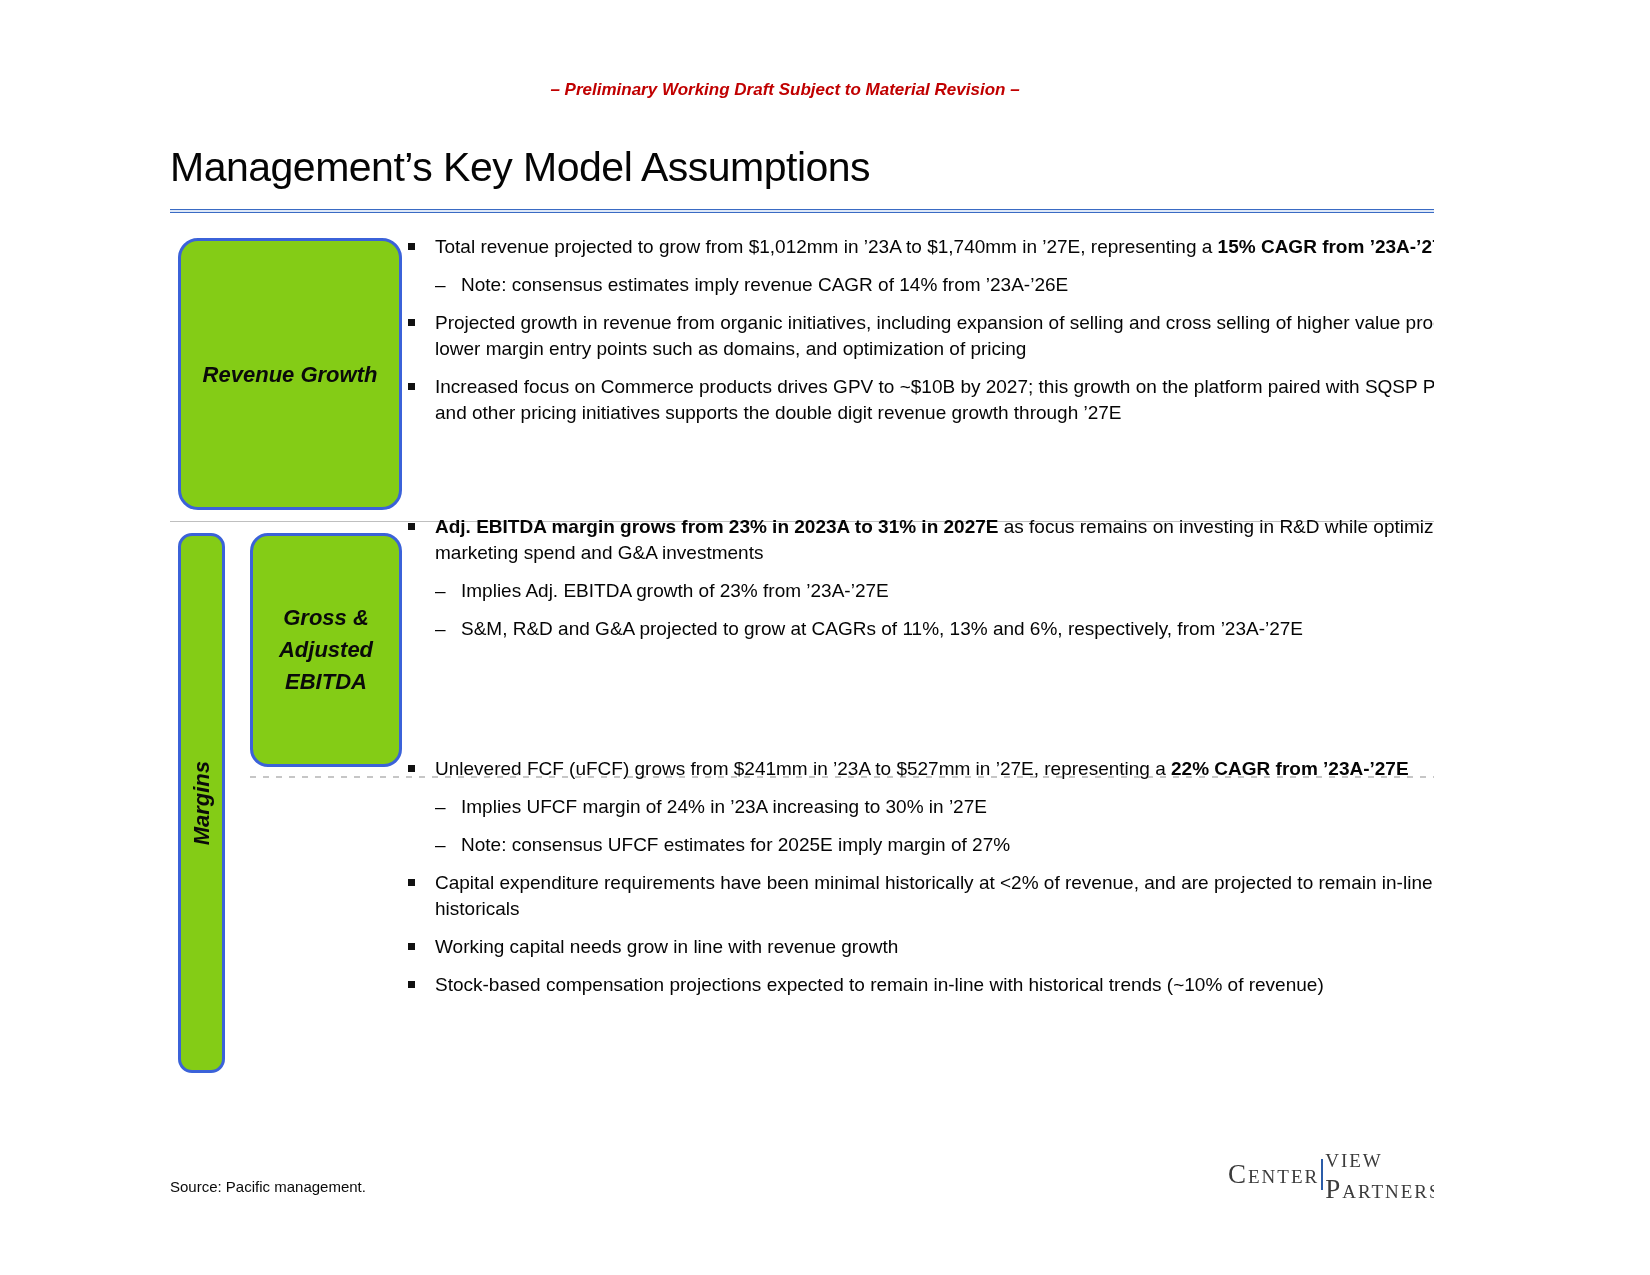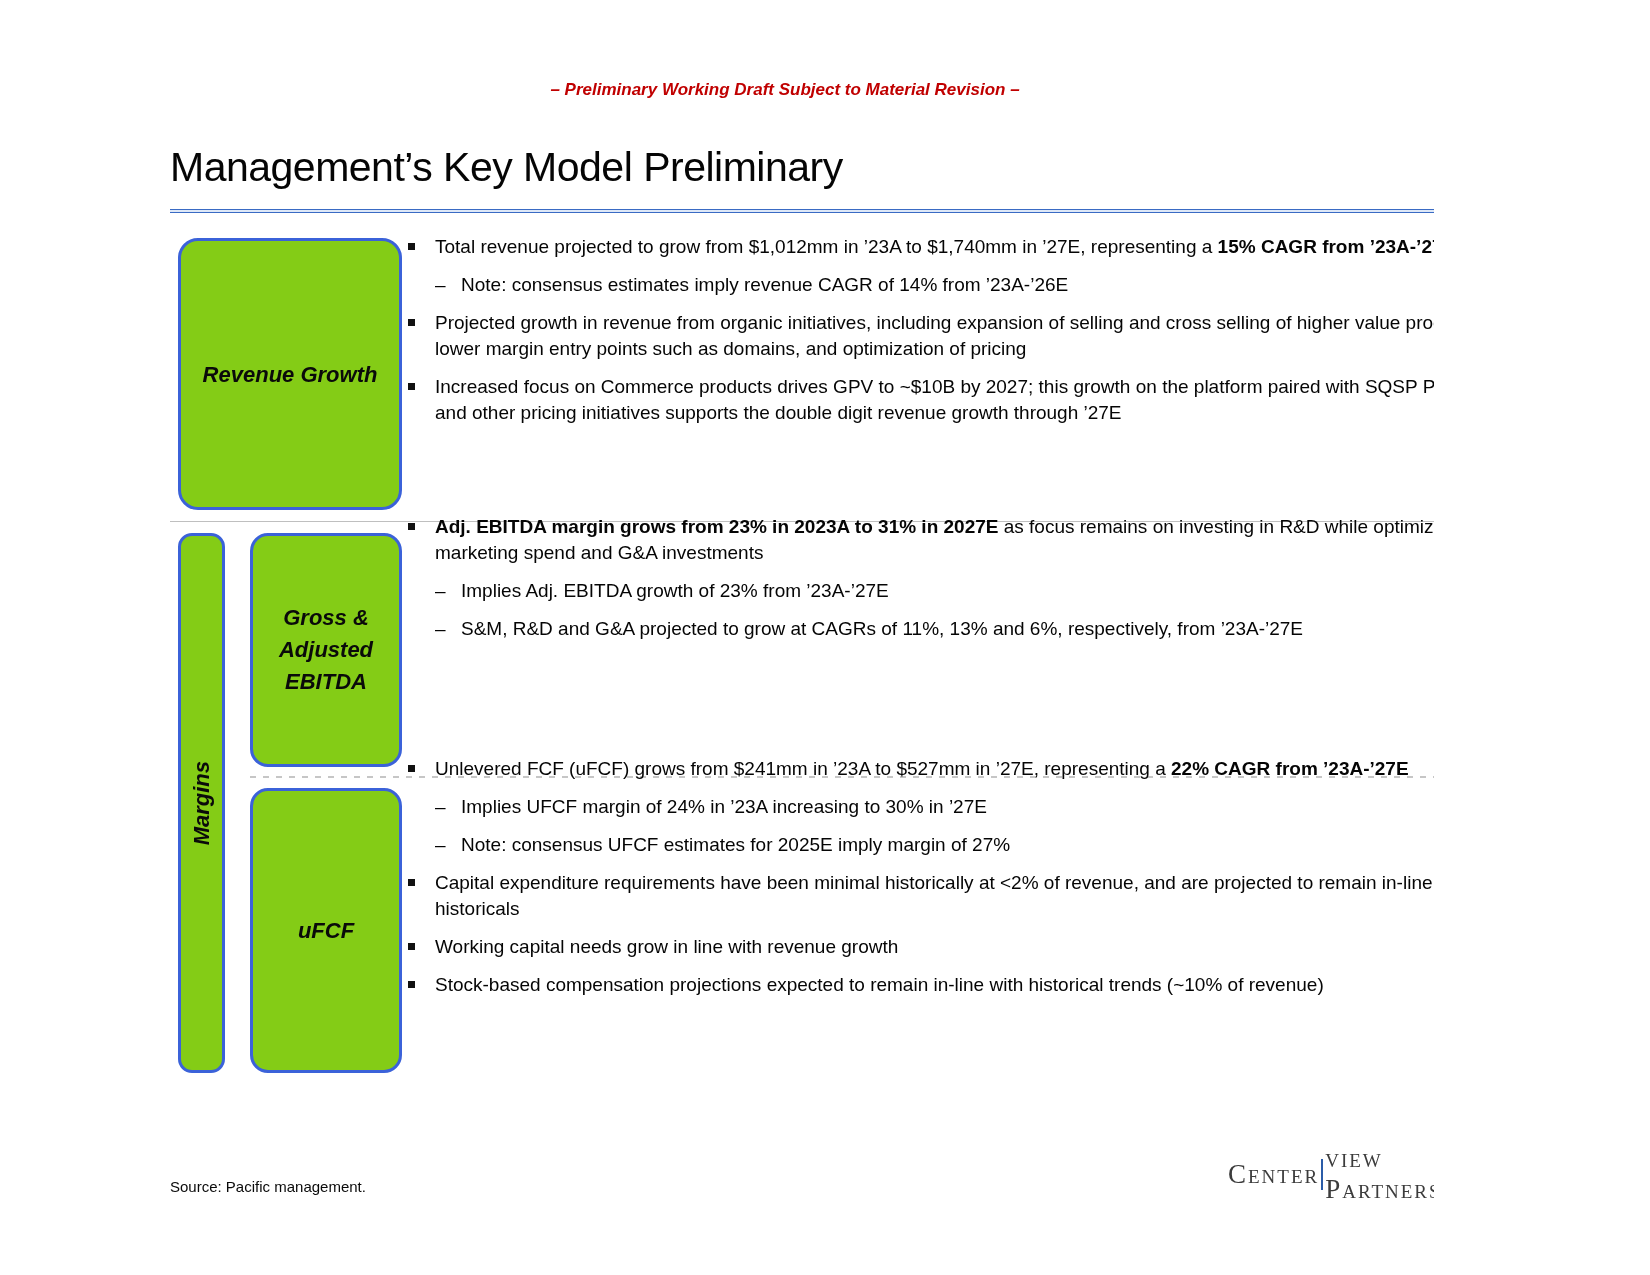--- a/index.html
+++ b/index.html
@@ -48,42 +48,39 @@
   .logo-bar{width:3px;height:31px;background:#2B5CA8;margin:0 2px;}
   .pagenum{position:absolute;left:1516px;top:1142px;font-size:15px;color:#111;}
 </style>
 </head>
 <body>
 
 <div class="page">
 
   <div class="disclaimer">– Preliminary Working Draft Subject to Material Revision –</div>
 
-  <div class="title">Management’s Key Model Preliminary</div>
+  <div class="title">Management’s Key Model Assumptions</div>
   <div class="title-rule"></div>
 
   <div class="bluebox" id="box-revenue">
     <span>Revenue Growth</span>
   </div>
 
   <div class="rule-solid"></div>
 
   <div class="bluebox" id="bar-margins">
     <span class="vlabel">Margins</span>
   </div>
 
   <div class="bluebox" id="box-ebitda">
     <span>Gross &amp; Adjusted EBITDA</span>
   </div>
 
   <div class="rule-dashed"></div>
 
-  <div class="bluebox" id="box-ufcf">
-    <span>uFCF</span>
-  </div>
 
   <div class="bullets" id="bullets-revenue">
       <div class="li top">
         <span class="marker sq"></span>
         <span class="txt"><span>Total revenue projected to grow from $1,012mm in ’23A to $1,740mm in ’27E, representing a </span><b>15% CAGR from ’23A-’27E</b></span>
       </div>
       <div class="li sub">
         <span class="marker dash">–</span>
         <span class="txt"><span>Note: consensus estimates imply revenue CAGR of 14% from ’23A-’26E</span></span>
       </div>

